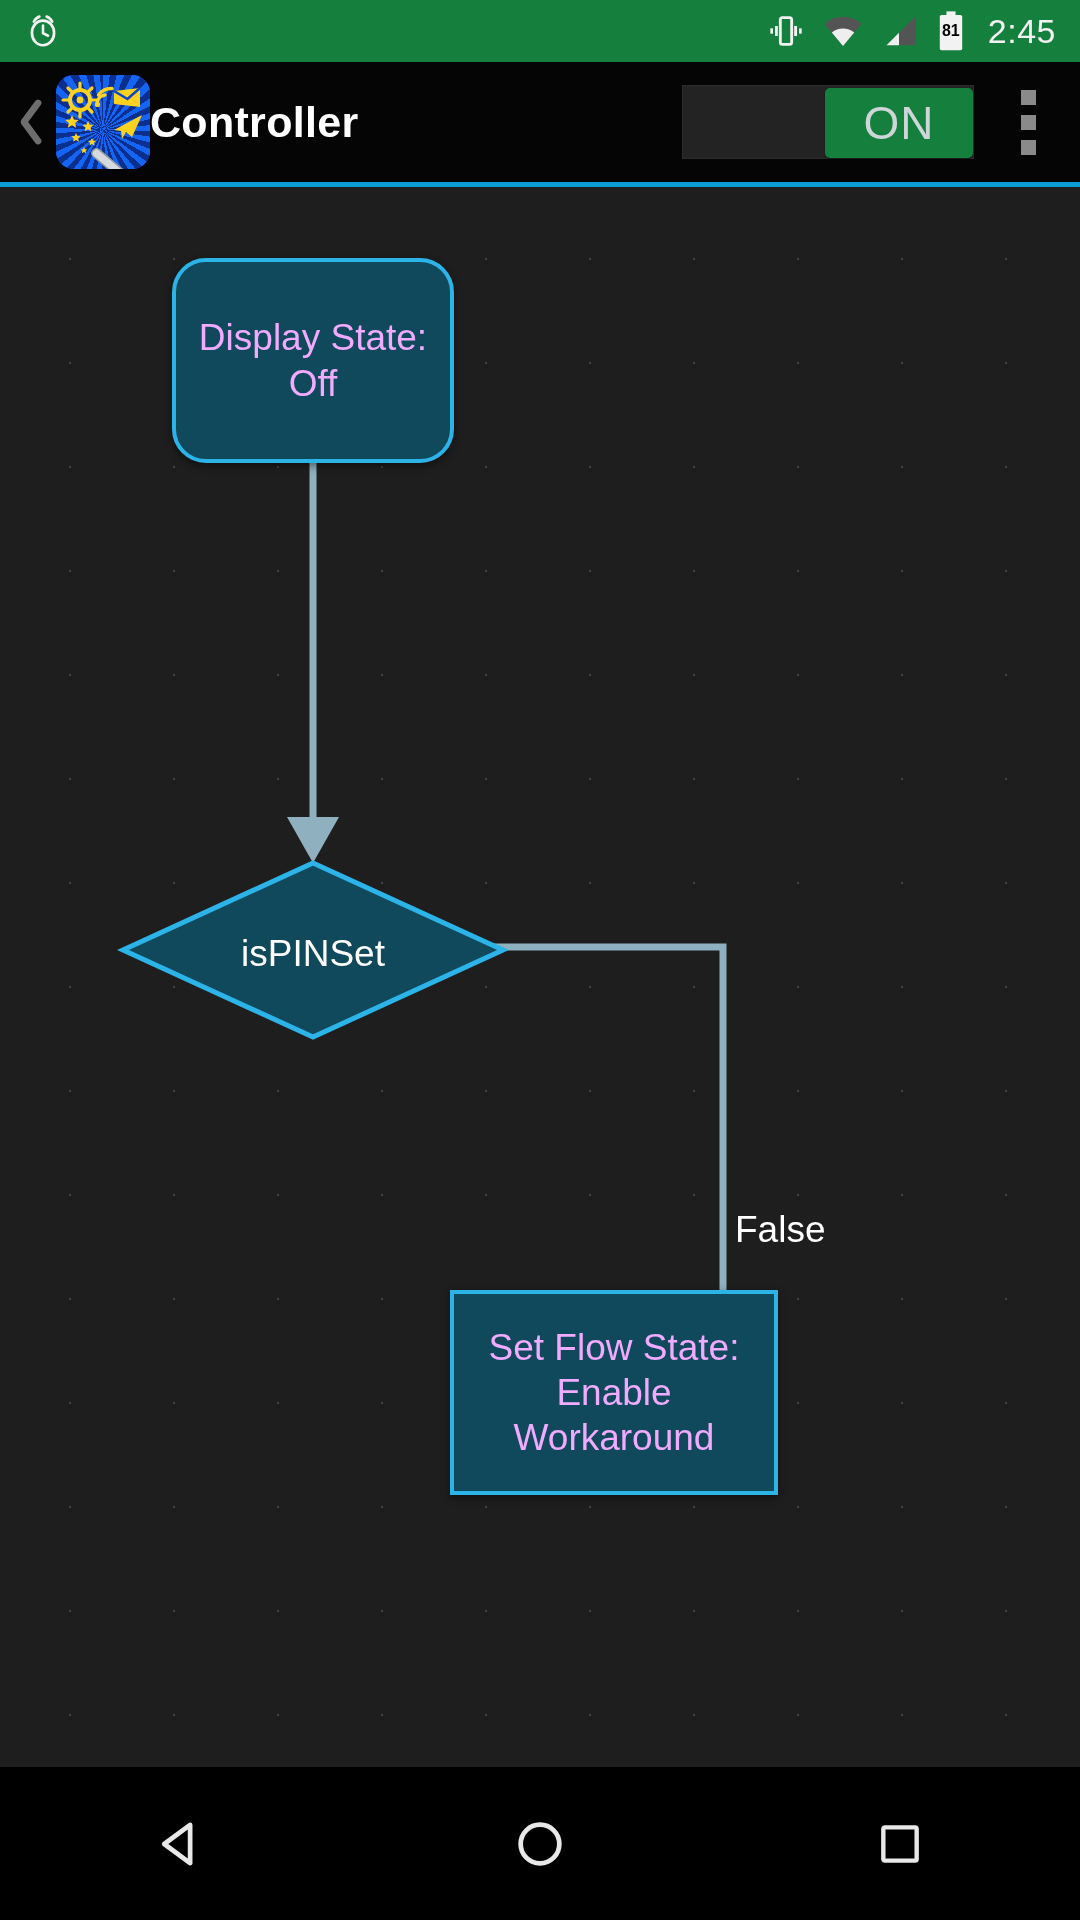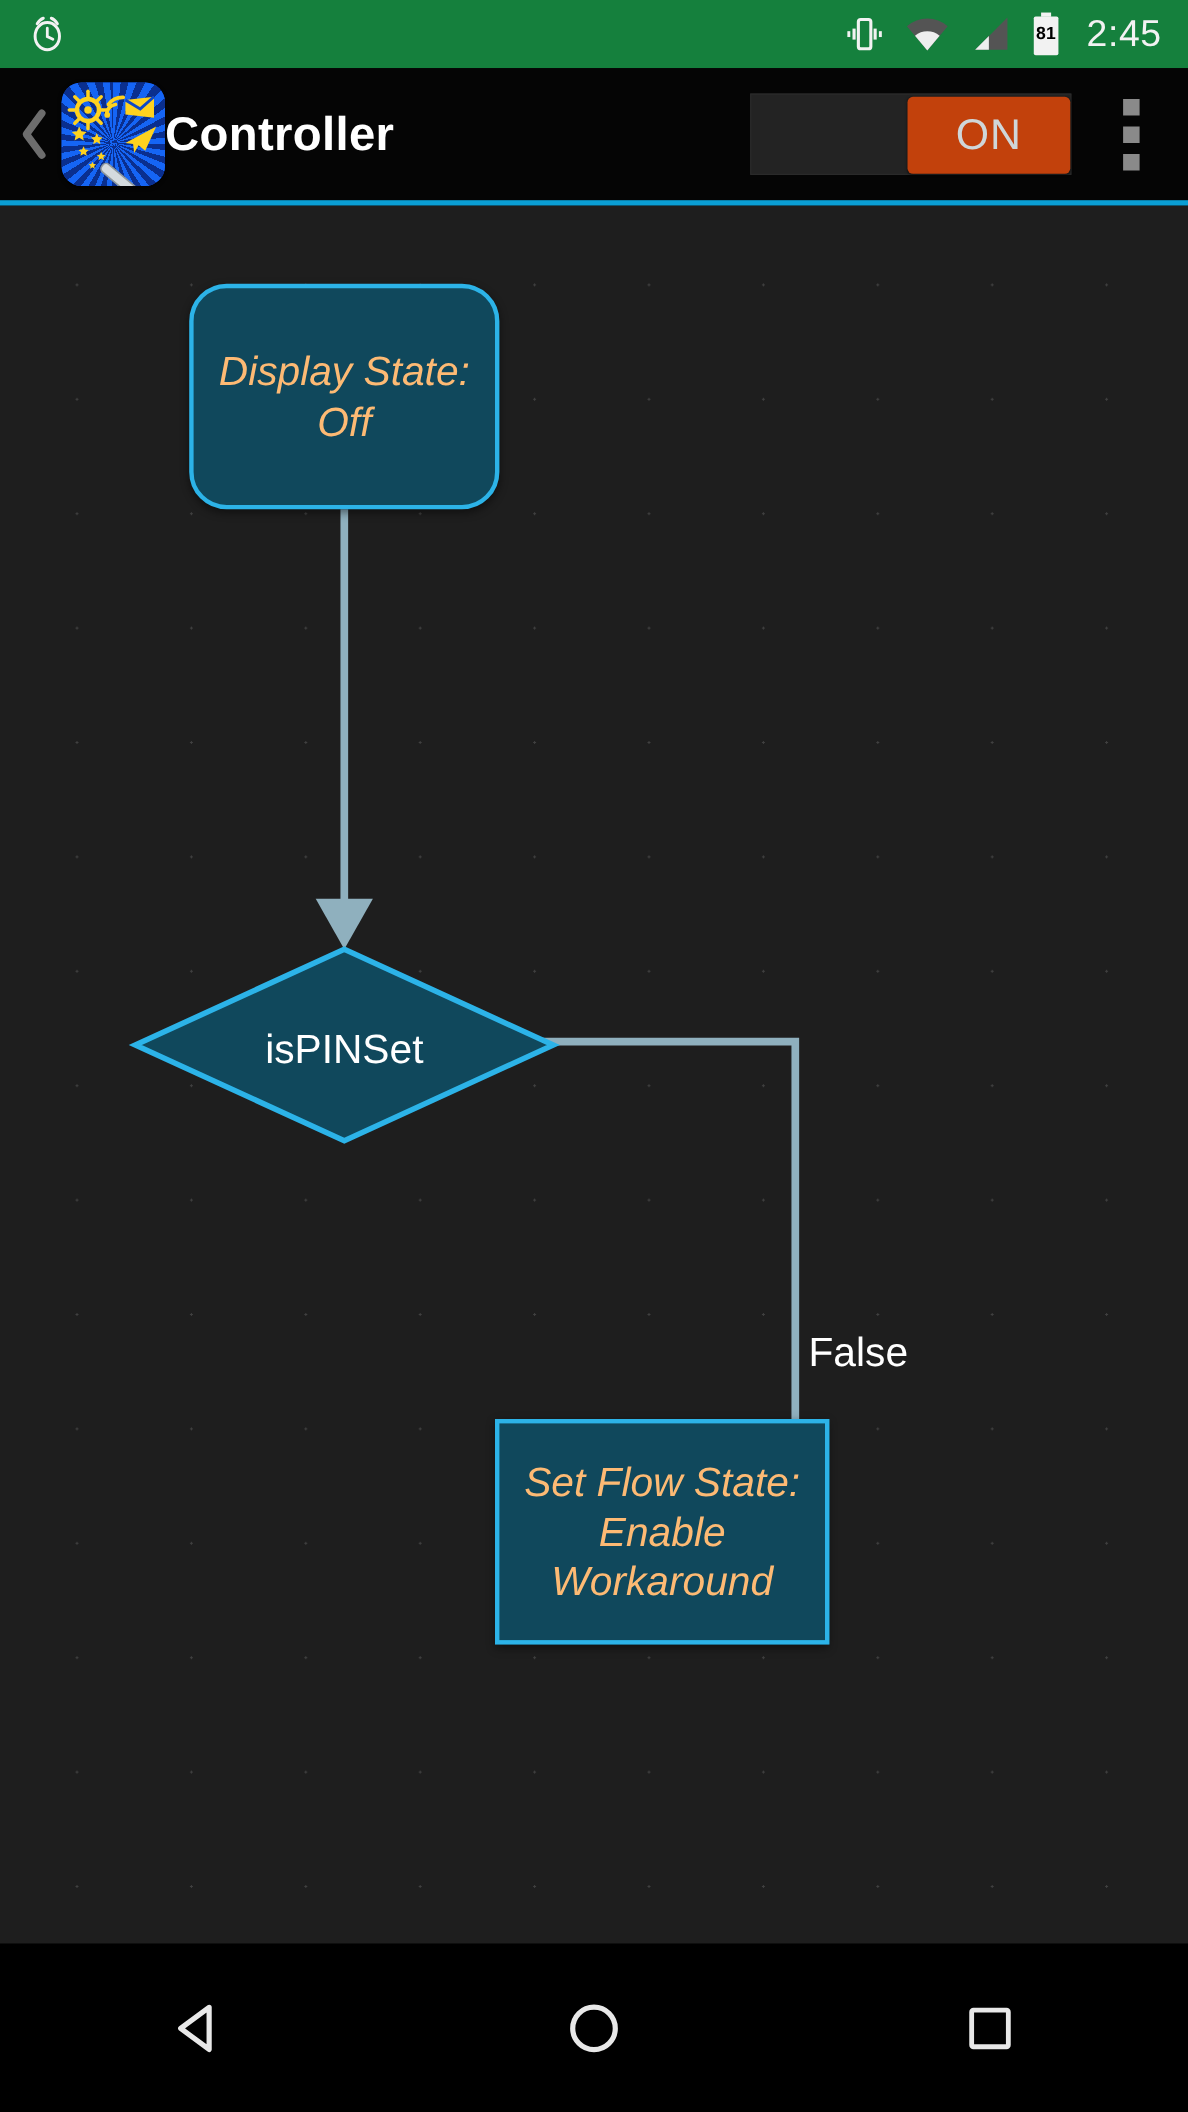--- a/index.html
+++ b/index.html
@@ -55,24 +55,24 @@
     color:#fff; font-size:43px; 
     font-weight:700; letter-spacing:0.3px;
   }
   .ab-toggle {
     margin-left:auto; position:relative;
     width:292px; height:74px; background:#232323;
     border:1px solid #2c2c2c; display:flex; align-items:center;
   }
   .ab-toggle .thumb {
     position:absolute; right:0; top:2px;
-    width:148px; height:70px; background:#c2410c;
+    width:148px; height:70px; background:#15803d;
     border-radius:5px;
     display:flex; align-items:center; justify-content:center;
-    color:#cfd6d9; font-size:39px; letter-spacing:1px;
+    color:#cfd6d9; font-size:46px; letter-spacing:1px;
     box-shadow:0 1px 2px rgba(0,0,0,.5);
   }
   .ab-overflow {
     width:96px; height:120px; margin-left:6px; margin-right:4px;
     display:flex; flex-direction:column; align-items:center;
     justify-content:center; gap:10px;
   }
   .ab-overflow i { width:15px; height:15px; background:#8a8a8a; display:block; }
 
   .accentline {
@@ -91,23 +91,22 @@
     overflow:hidden;
   }
   .flow-svg { position:absolute; left:0; top:0; }
 
   .nodebox {
     position:absolute;
     background:#10485c;
     border:4px solid #2cb3e8;
     display:flex; align-items:center; justify-content:center;
     text-align:center;
-    color:#fdba74;
+    color:#f0abfc;
     box-shadow:0 3px 8px rgba(0,0,0,.45);
-    font-style:italic;
   }
   .nodebox.rounded { border-radius:34px; }
   .node-label { font-size:37px; line-height:1.22; padding:0 14px; }
   .diamond-label {
     position:absolute; left:0; top:0; width:100%; height:100%;
     display:flex; align-items:center; justify-content:center;
     color:#fff; font-size:37px; pointer-events:none;
   }
   .edge-label {
     position:absolute; color:#ffffff; font-size:37px; white-space:nowrap;
@@ -271,21 +270,21 @@
     </div>
 
     <div class="diamond-label" style="left:123px; top:680px; width:380px; height:174px;">
       <span>isPINSet</span>
     </div>
 
     <div class="edge-label" style="left:735px; top:1022px;text-align:center;">
       <span>False</span>
     </div>
 
-    <div class="nodebox" style="left:450px; top:1103px; width:304px; height:205px;">
+    <div class="nodebox" style="left:450px; top:1103px; width:328px; height:205px;">
       <span class="node-label">Set Flow State: Enable Workaround</span>
     </div>
 
   </div>
 
   <div class="navbar">
     <div class="navbtn">
       <svg class="icon-svg" width="54" height="54" viewBox="0 0 24 24">
         <path d="M16.5 3.5 L5 12 L16.5 20.5 Z" fill="none" stroke="#e8e8e8" stroke-width="2.1" stroke-linejoin="round"></path>
       </svg>

